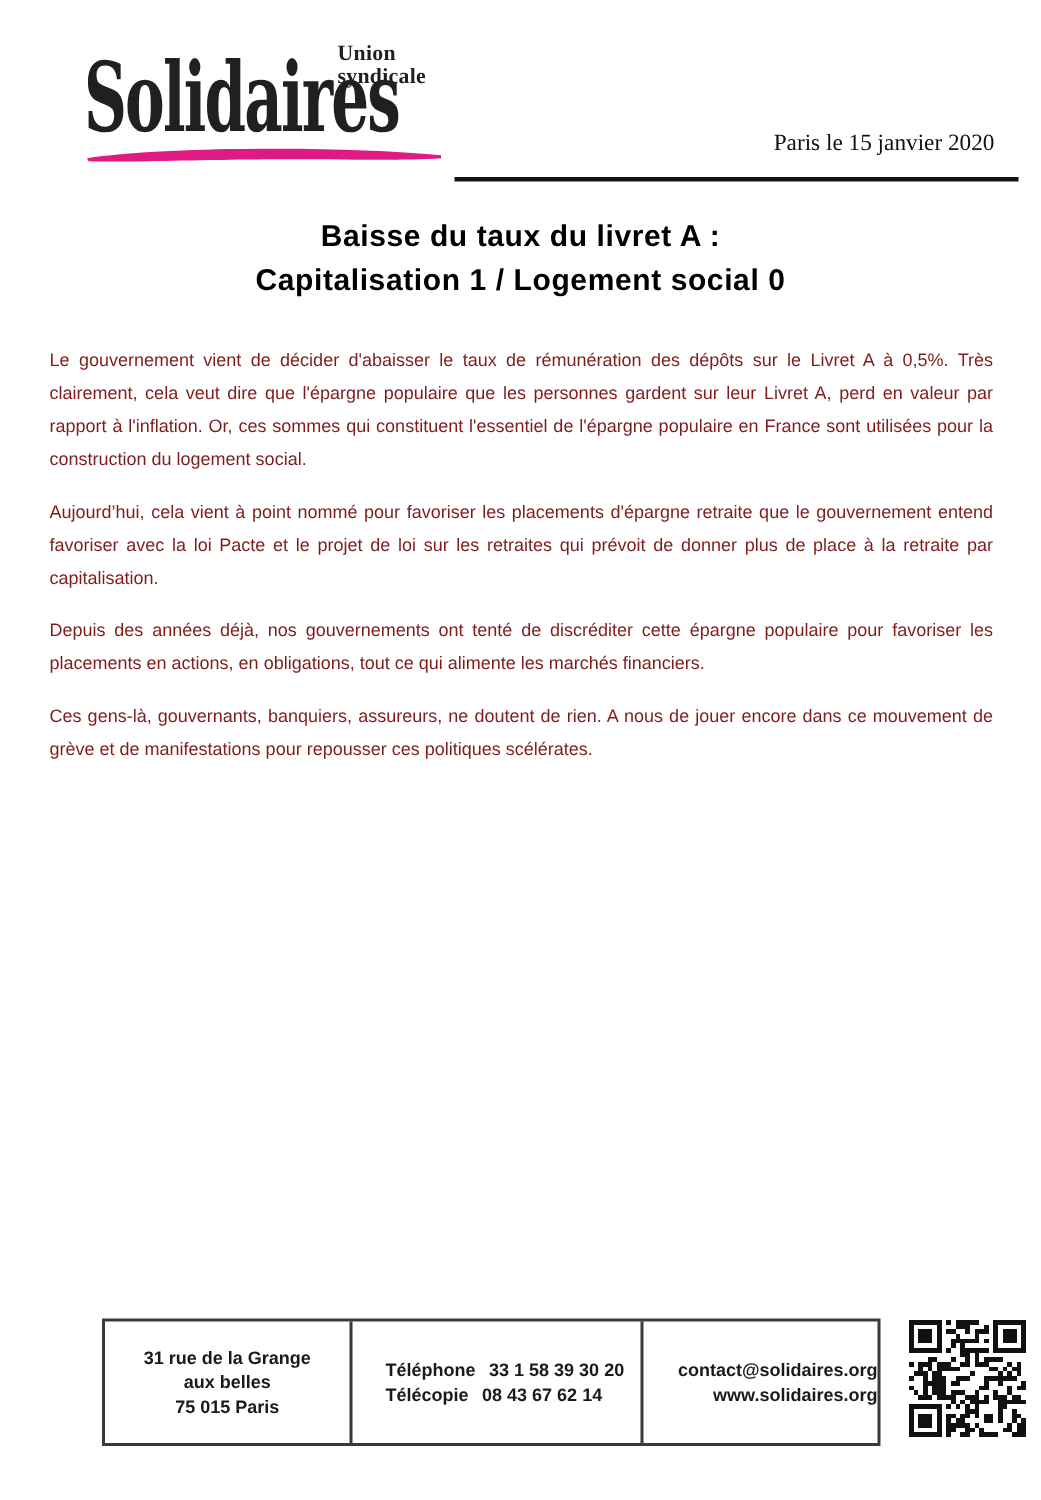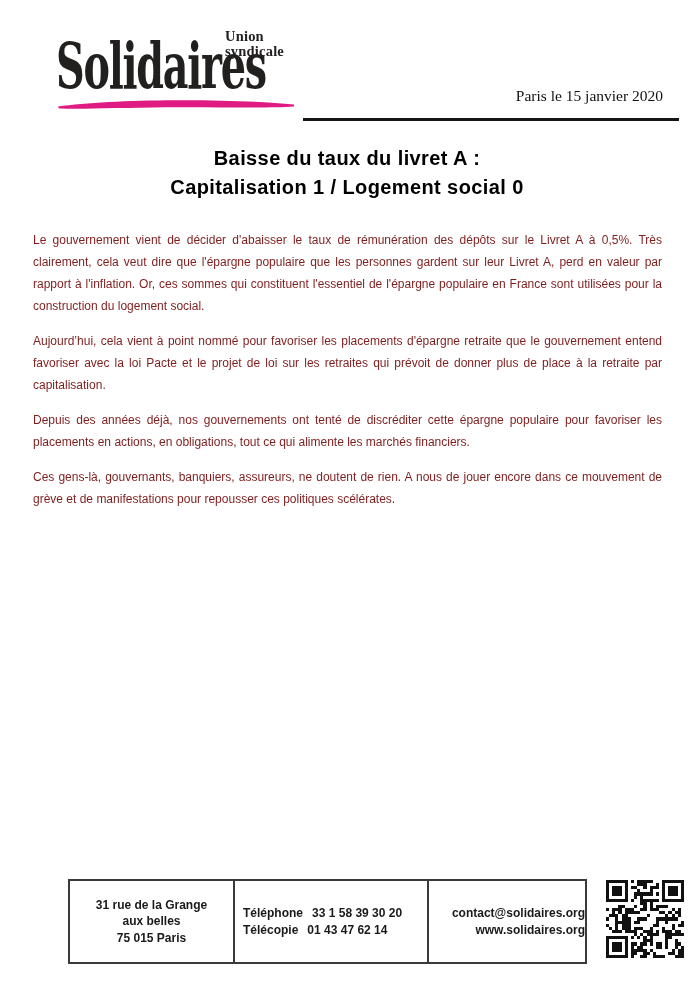--- a/index.html
+++ b/index.html
@@ -47,21 +47,21 @@
   .footer-table{
     position:absolute;left:68px;top:879px;width:519px;height:85px;
     display:flex;border:2px solid #3a3a3a;box-sizing:border-box;
     font-size:12px;font-weight:bold;color:#1a1a1a;
   }
   .footer-cell{
     display:flex;flex-direction:column;justify-content:center;
     box-sizing:border-box;line-height:16.5px;
   }
   .cell-address{width:165px;text-align:center;border-right:2px solid #3a3a3a;}
-  .cell-contact-numbers{width:194px;border-right:2px solid #3a3a3a;padding-left:8px;}
+  .cell-contact-numbers{width:194px;border-right:2px solid #3a3a3a;padding-left:22px;}
   .cell-web{flex:1;text-align:right;}
   .num-line .num{margin-left:9px;}
   .qr{position:absolute;left:606px;top:878px;width:78px;height:82px;}
   .qr svg{width:100%;height:100%;}
 </style>
 </head>
 <body>
 
 <div class="page">
 
@@ -99,21 +99,21 @@
     <div class="footer-cell cell-address">
       <div>31 rue de la Grange</div>
       <div>aux belles</div>
       <div>75 015 Paris</div>
     </div>
     <div class="footer-cell cell-contact-numbers">
       <div class="num-line">
         <span>Téléphone</span><span class="num">33 1 58 39 30 20</span>
       </div>
       <div class="num-line">
-        <span>Télécopie</span><span class="num">01 43 47 62 14</span>
+        <span>Télécopie</span><span class="num">08 43 67 62 14</span>
       </div>
     </div>
     <div class="footer-cell cell-web">
       <div>contact@solidaires.org</div>
       <div>www.solidaires.org</div>
     </div>
   </div>
 
   <div class="qr">
     <svg viewBox="0 0 25 25" shape-rendering="crispEdges" aria-hidden="true" id="qr-svg">

